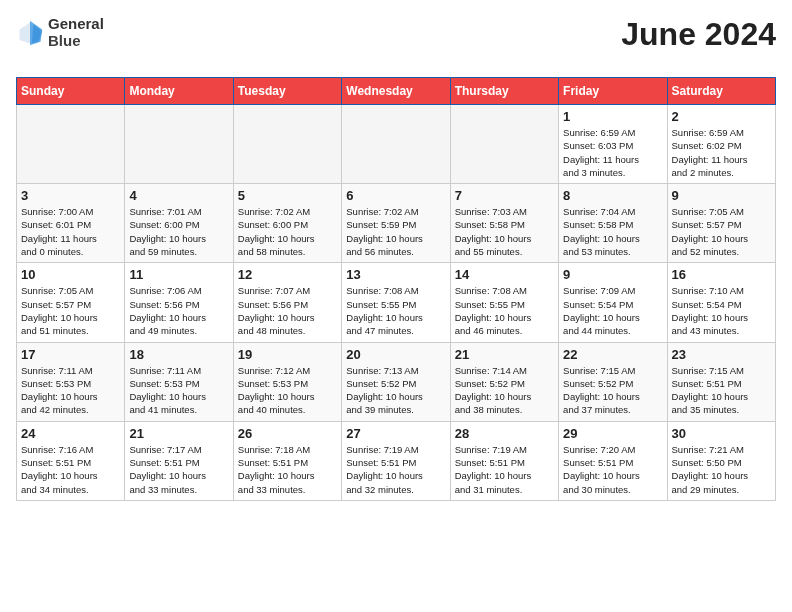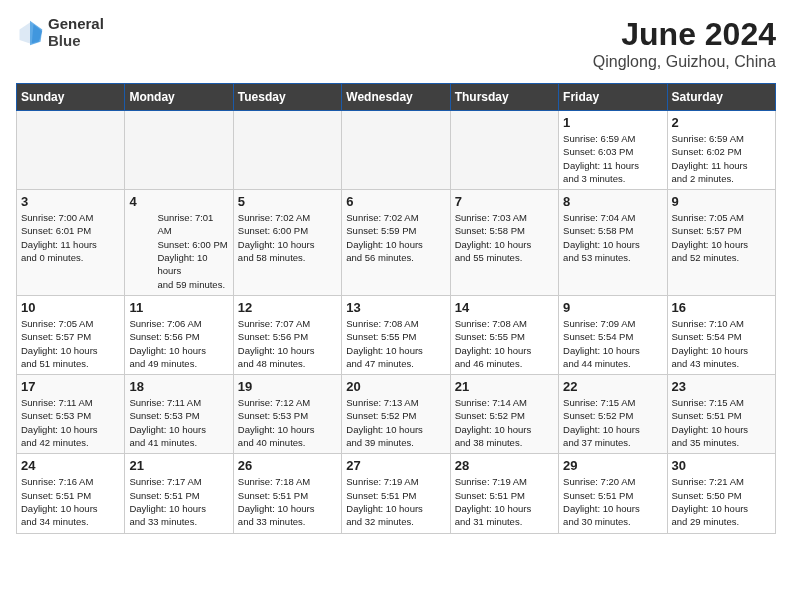--- a/index.html
+++ b/index.html
@@ -7,21 +7,21 @@
       font-family: Arial, sans-serif;
       background: #fff;
       width: 792px;
       min-height: 612px;
       padding: 16px;
     }
     .header {
       display: flex;
       justify-content: space-between;
       align-items: flex-start;
-      margin-bottom: 12px;
+      margin-bottom: 24px;
     }
     .logo {
       display: flex;
       align-items: center;
       gap: 4px;
     }
     .logo-text {
       display: flex;
       flex-direction: column;
       line-height: 1.1;
@@ -50,21 +50,21 @@
     }
     .location {
       font-size: 16px;
       color: #444;
     }
     .calendar {
       width: 100%;
       border-collapse: collapse;
     }
     .calendar th {
-      background-color: #404040;
+      background-color: #ef4444;
       color: #fff;
       font-size: 12px;
       font-weight: bold;
       padding: 6px 4px;
       text-align: left;
       border: 1px solid #1a5aaa;
     }
     .calendar td {
       border: 1px solid #ccc;
       vertical-align: top;
@@ -103,21 +103,20 @@
       <polygon points="20,6 30,14 26,26 18,28" fill="#1a6bbf" opacity="0.5"></polygon>
       <polygon points="16,2 30,12 28,26 16,30" fill="#2a8fdf" opacity="0.7"></polygon>
     </svg>
     <div class="logo-text">
       <span class="logo-general">General</span>
       <span class="logo-blue">Blue</span>
     </div>
   </div>
   <div class="title-section">
     <div class="month-title">June 2024</div>
-    <div class="location">Qinglong, Guizhou, China</div>
   </div>
 </div>
 
 <table class="calendar">
   <thead>
     <tr>
     <th>Sunday</th>
         <th>Monday</th>
         <th>Tuesday</th>
         <th>Wednesday</th>
@@ -151,21 +150,21 @@
       <tr>
         <td>
           <span class="day-num">3</span>
           <div class="day-info" style="white-space: pre-line;">Sunrise: 7:00 AM
 Sunset: 6:01 PM
 Daylight: 11 hours
 and 0 minutes.</div>
         </td>
         <td>
           <span class="day-num">4</span>
-          <div class="day-info" style="white-space: pre-line; margin-left: 28px;">Sunrise: 7:01 AM
+          <div class="day-info" style="white-space: pre-line;">Sunrise: 7:01 AM
 Sunset: 6:00 PM
 Daylight: 10 hours
 and 59 minutes.</div>
         </td>
         <td>
           <span class="day-num">5</span>
           <div class="day-info" style="white-space: pre-line;">Sunrise: 7:02 AM
 Sunset: 6:00 PM
 Daylight: 10 hours
 and 58 minutes.</div>

